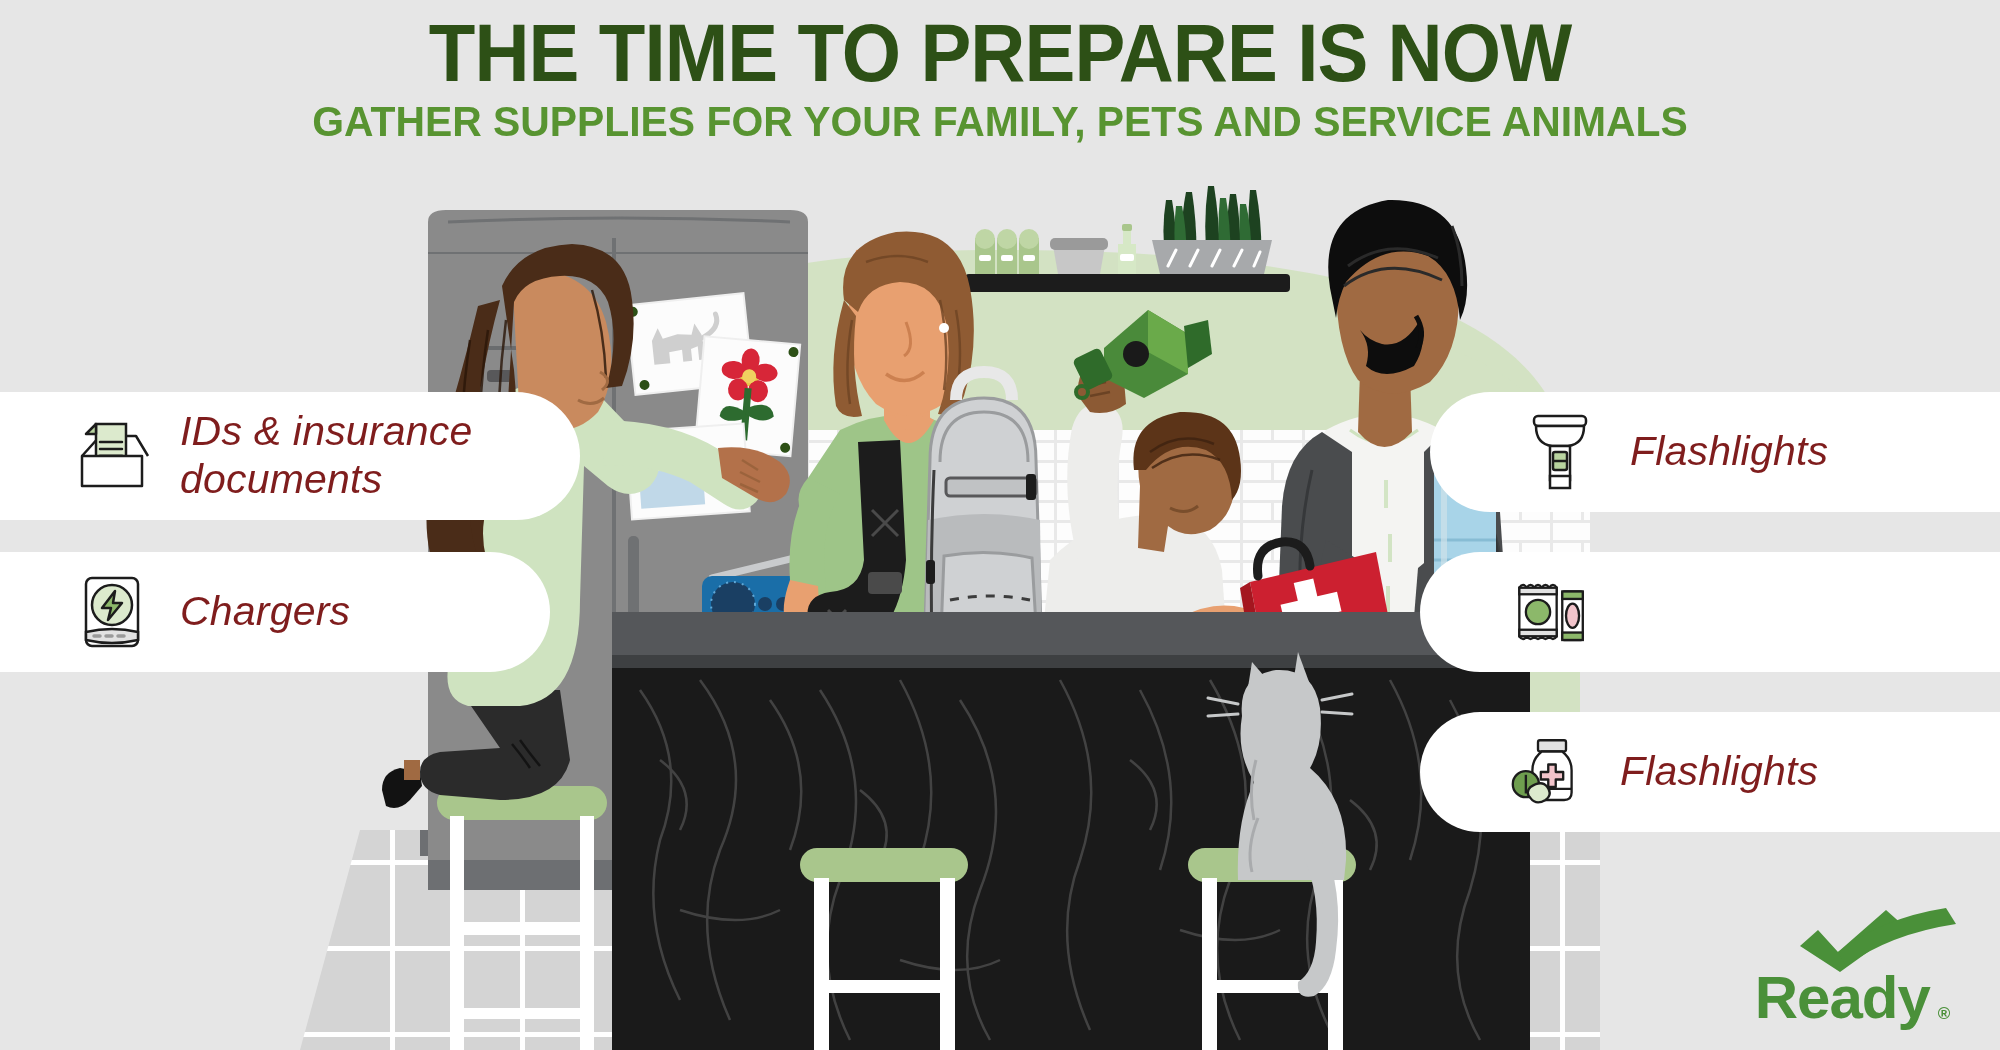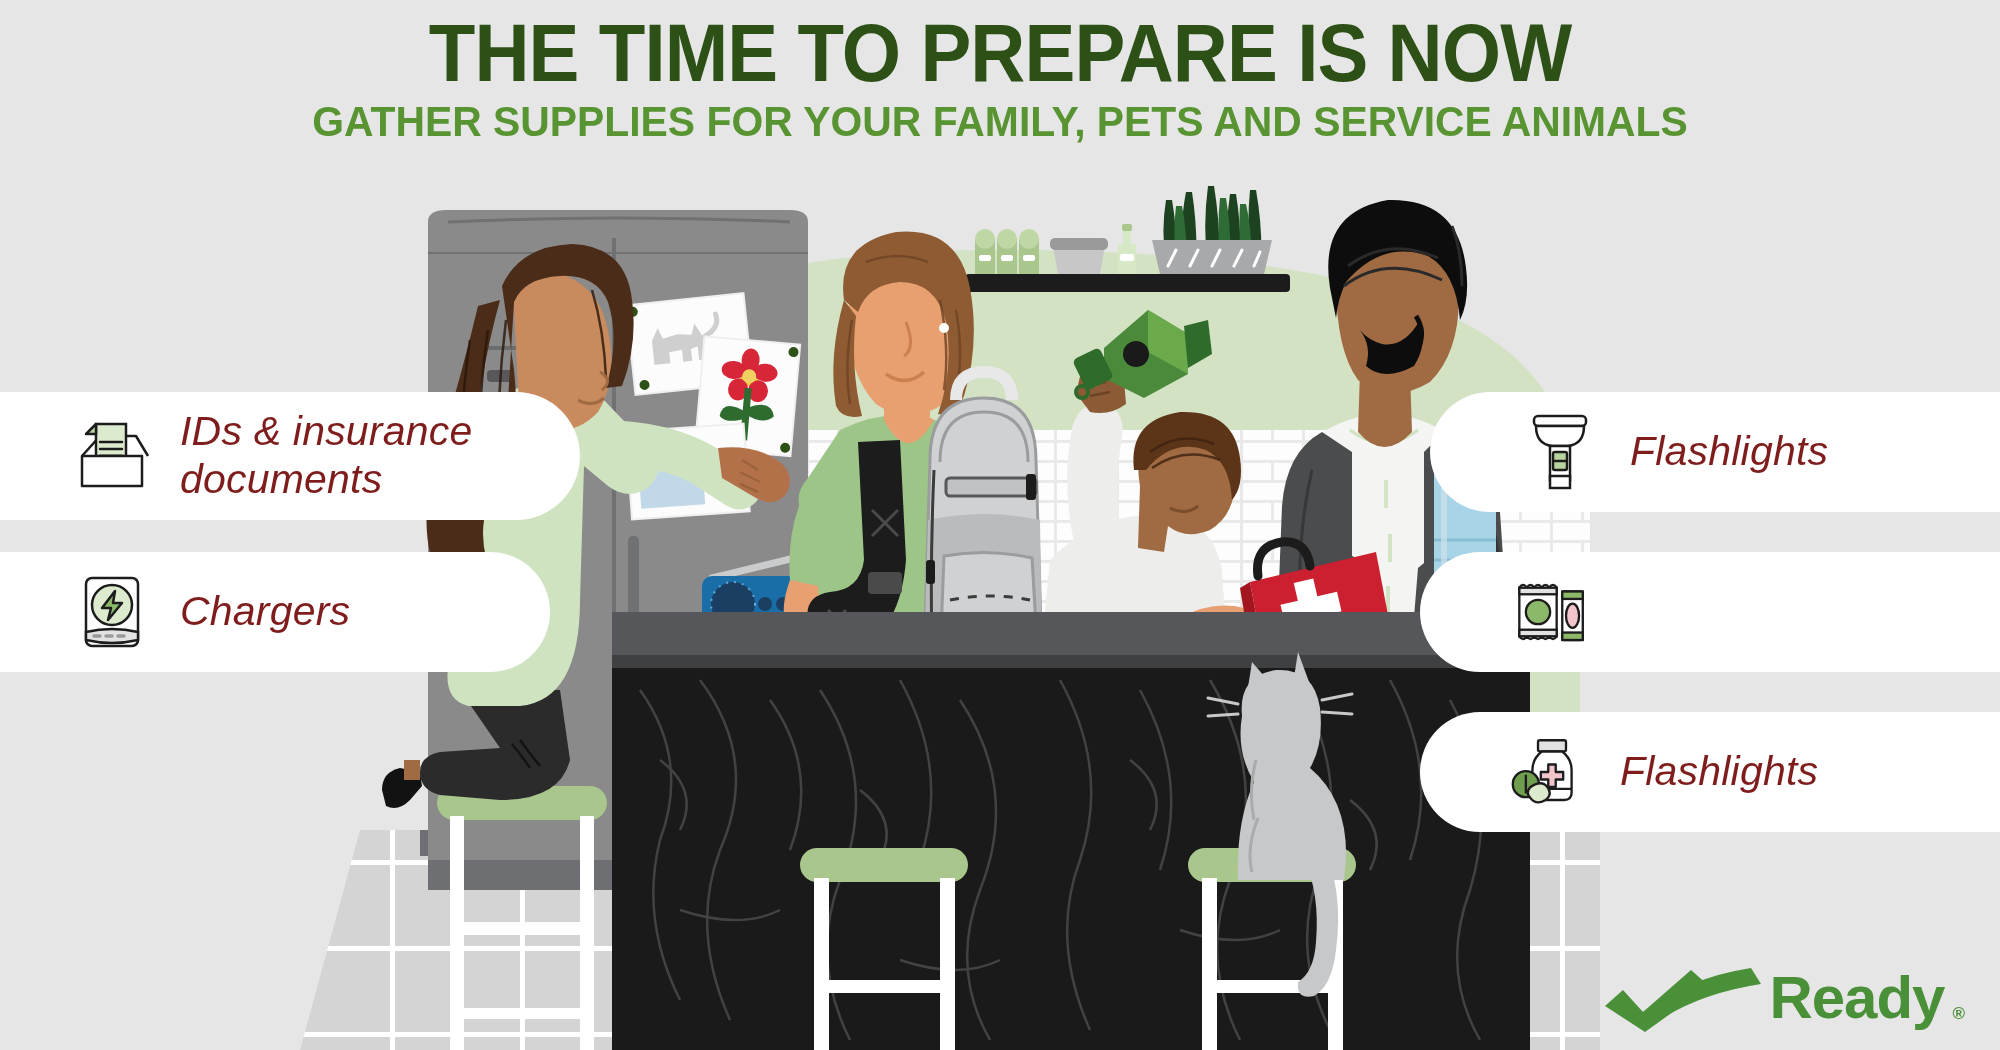--- a/index.html
+++ b/index.html
@@ -78,22 +78,22 @@
   #card-chargers   { top: 552px; width: 610px; height: 120px; }
   #card-flash      { top: 392px; width: 630px; height: 120px; }
   #card-foodwater  { top: 552px; width: 640px; height: 120px; }
   #card-meds       { top: 712px; width: 640px; height: 120px; }
   
   #ready-logo {
     position: absolute;
     right: 36px; bottom: 22px;
     z-index: 35;
     display: flex;
-    flex-direction: row;
-    align-items: flex-end;
+    flex-direction: column;
+    align-items: center;
   }
   .logo-word {
     font-size: 60px;
     font-weight: bold;
     color: #4a9039;
     letter-spacing: -1px;
     line-height: 1;
     display: flex;
     align-items: flex-end;
   }

